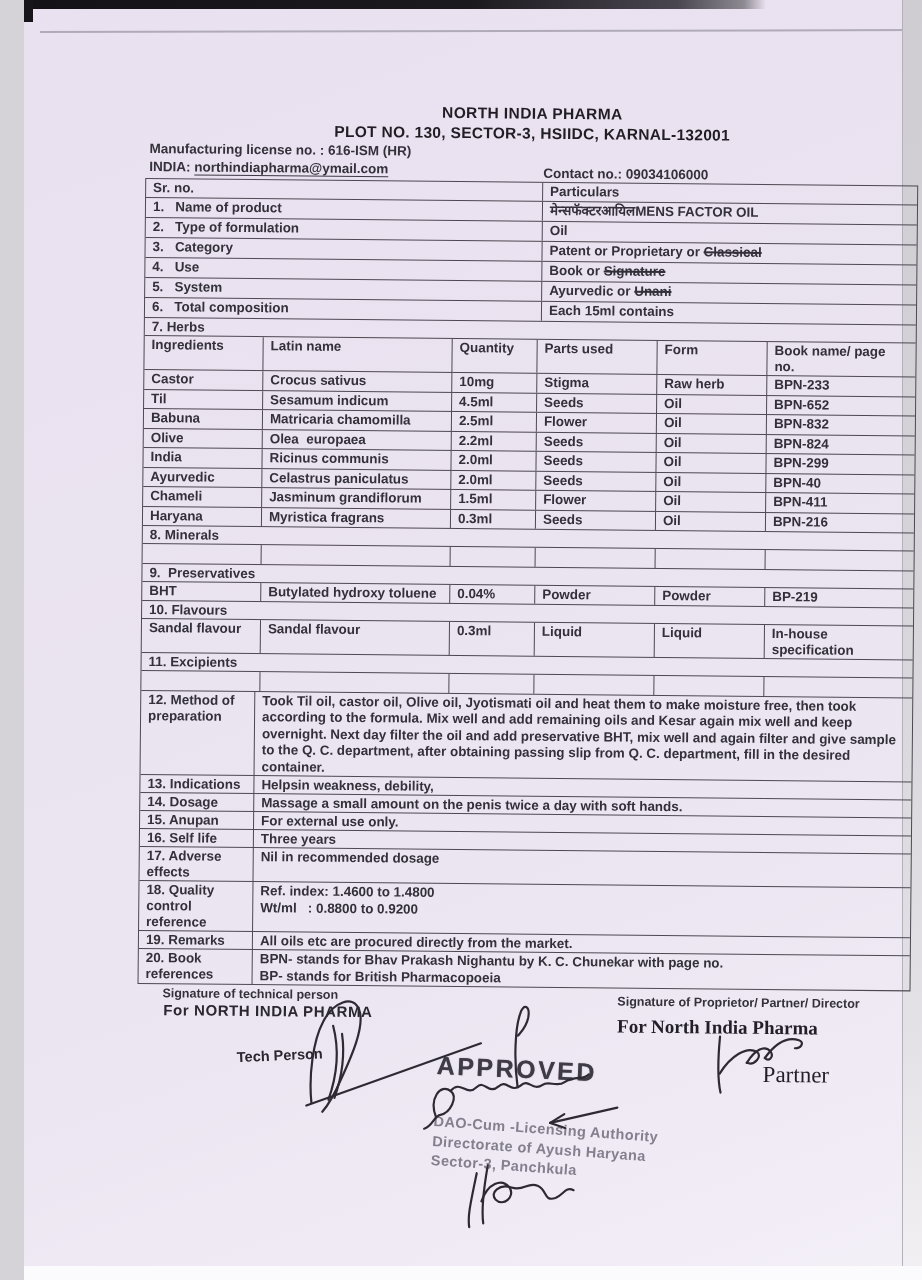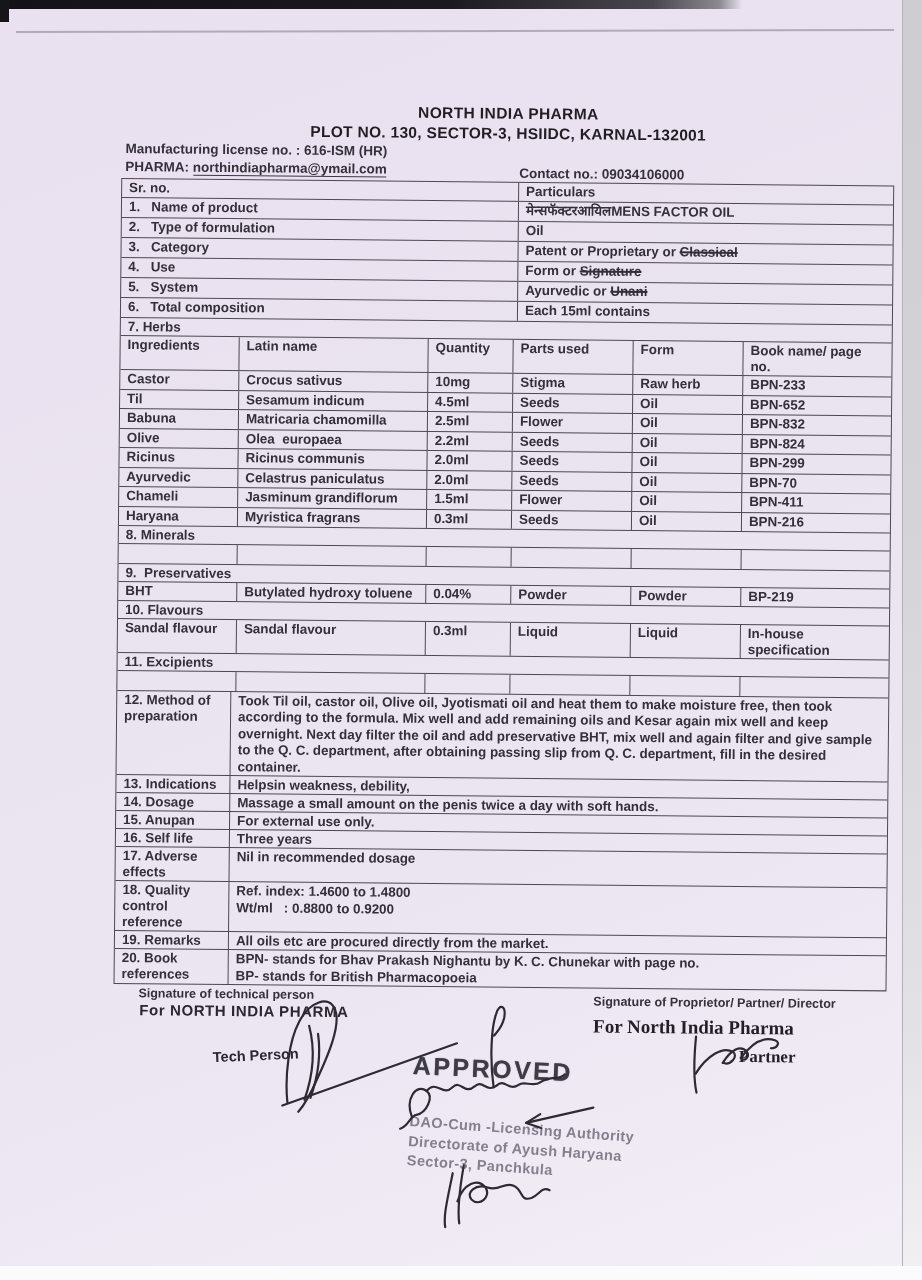--- a/index.html
+++ b/index.html
@@ -4,20 +4,21 @@
 <style>
   html,body{margin:0;padding:0;}
   body{
     width:922px;height:1280px;position:relative;overflow:hidden;
     font-family:"Liberation Sans",sans-serif;
     background:#d6d3d8;
   }
   .scan{
     position:absolute;inset:0;
     background:linear-gradient(160deg,#e9e1ef 0%,#eae3f0 45%,#ece6f2 70%,#f1ecf6 92%,#f4f0f7 100%);
+    margin-left:24px;
   }
   .edge-top{position:absolute;left:0;top:0;width:742px;height:9px;
     background:linear-gradient(90deg,#141216 0%,#1c191e 60%,#4a4650 88%,#8d8a92 97%,rgba(160,157,165,0) 100%);}
   .edge-top-nub{position:absolute;left:0;top:0;width:9px;height:22px;background:#17151a;}
   .page-topline{position:absolute;left:16px;top:30px;width:878px;height:2px;background:rgba(130,126,138,.55);transform:rotate(-.12deg);}
   .edge-right{position:absolute;right:0;top:0;width:19px;height:100%;
     background:linear-gradient(180deg,#cfccd2 0%,#d6d3d8 40%,#e4e1e6 80%,#f2f0f3 100%);
     border-left:1px solid #b5b1ba;}
   .edge-bottom{position:absolute;left:0;bottom:0;width:100%;height:14px;background:#fbfafc;}
 
@@ -43,21 +44,21 @@
   .tcell + .tcell{border-left:1.4px solid #4d4852;}
   .hdr .tcell{font-weight:700;}
   .struck{text-decoration:line-through;text-decoration-thickness:1.5px;}
   .mline{line-height:16.5px;}
 
   .sigzone{position:relative;height:290px;font-weight:600;}
   .sig-caption{position:absolute;font-size:12.5px;}
   .for-left{position:absolute;left:26px;top:17px;font-size:15px;font-weight:700;letter-spacing:.6px;color:#2a2730;}
   .for-right{position:absolute;left:480px;top:27px;font-family:"Liberation Serif",serif;font-size:19px;font-weight:700;color:#231f28;}
   .tech-person{position:absolute;left:100px;top:62px;font-size:14.5px;font-weight:700;transform:rotate(-3deg);color:#2a2730;}
-  .partner{position:absolute;left:626px;top:57px;font-family:"Liberation Serif",serif;font-size:17px;font-weight:700;color:#231f28;}
+  .partner{position:absolute;left:626px;top:72px;font-family:"Liberation Serif",serif;font-size:23px;font-weight:400;color:#231f28;}
   .approved{
     position:absolute;left:300px;top:67px;font-size:25px;font-weight:800;letter-spacing:2.5px;
     color:#3e3a46;transform:rotate(2deg);text-shadow:0 0 1px rgba(62,58,70,.7);
   }
   .stamp{
     position:absolute;left:296px;top:134px;width:290px;
     font-size:14.5px;line-height:19.5px;letter-spacing:.4px;
     color:rgba(108,104,118,.82);transform:rotate(3.5deg);font-weight:600;
   }
   .sig-svg{position:absolute;left:0;top:0;width:773px;height:290px;}
@@ -71,21 +72,21 @@
   <div class="edge-top-nub"></div>
   <div class="page-topline"></div>
   <div class="edge-right"></div>
   <div class="edge-bottom"></div>
 
   <div class="doc">
     <div class="title">NORTH INDIA PHARMA</div>
     <div class="address">PLOT NO. 130, SECTOR-3, HSIIDC, KARNAL-132001</div>
     <div class="license">Manufacturing license no. : 616-ISM (HR)</div>
     <div class="emailrow">
-      <span>PHARMA: </span><span class="email">northindiapharma@ymail.com</span>
+      <span>INDIA: </span><span class="email">northindiapharma@ymail.com</span>
       <span class="contact">Contact no.: 09034106000</span>
     </div>
 
     <div class="bigtable" id="bigtable">
         <div class="trow hdr" style="grid-template-columns: 396px 1fr; min-height: 18px;">
           <div class="tcell">Sr. no.</div>
           <div class="tcell">Particulars</div>
         </div>
         <div class="trow" style="grid-template-columns: 396px 1fr; min-height: 19px;">
           <div class="tcell">1.   Name of product</div>
@@ -94,21 +95,21 @@
         <div class="trow" style="grid-template-columns: 396px 1fr; min-height: 19px;">
           <div class="tcell">2.   Type of formulation</div>
           <div class="tcell">Oil</div>
         </div>
         <div class="trow" style="grid-template-columns: 396px 1fr; min-height: 19px;">
           <div class="tcell">3.   Category</div>
           <div class="tcell"><span>Patent or Proprietary or </span><span class="struck">Classical</span></div>
         </div>
         <div class="trow" style="grid-template-columns: 396px 1fr; min-height: 19px;">
           <div class="tcell">4.   Use</div>
-          <div class="tcell"><span>Form or </span><span class="struck">Signature</span></div>
+          <div class="tcell"><span>Book or </span><span class="struck">Signature</span></div>
         </div>
         <div class="trow" style="grid-template-columns: 396px 1fr; min-height: 19px;">
           <div class="tcell">5.   System</div>
           <div class="tcell"><span>Ayurvedic or </span><span class="struck">Unani</span></div>
         </div>
         <div class="trow" style="grid-template-columns: 396px 1fr; min-height: 19px;">
           <div class="tcell">6.   Total composition</div>
           <div class="tcell">Each 15ml contains</div>
         </div>
         <div class="trow" style="grid-template-columns: 1fr; min-height: 17px;">
@@ -148,34 +149,34 @@
         </div>
         <div class="trow" style="grid-template-columns: 118px 189px 85px 120px 110px 1fr; min-height: 18.5px;">
           <div class="tcell">Olive</div>
           <div class="tcell">Olea  europaea</div>
           <div class="tcell">2.2ml</div>
           <div class="tcell">Seeds</div>
           <div class="tcell">Oil</div>
           <div class="tcell">BPN-824</div>
         </div>
         <div class="trow" style="grid-template-columns: 118px 189px 85px 120px 110px 1fr; min-height: 18.5px;">
-          <div class="tcell">Ricinus</div>
+          <div class="tcell">India</div>
           <div class="tcell">Ricinus communis</div>
           <div class="tcell">2.0ml</div>
           <div class="tcell">Seeds</div>
           <div class="tcell">Oil</div>
           <div class="tcell">BPN-299</div>
         </div>
         <div class="trow" style="grid-template-columns: 118px 189px 85px 120px 110px 1fr; min-height: 18.5px;">
           <div class="tcell">Ayurvedic</div>
           <div class="tcell">Celastrus paniculatus</div>
           <div class="tcell">2.0ml</div>
           <div class="tcell">Seeds</div>
           <div class="tcell">Oil</div>
-          <div class="tcell">BPN-70</div>
+          <div class="tcell">BPN-40</div>
         </div>
         <div class="trow" style="grid-template-columns: 118px 189px 85px 120px 110px 1fr; min-height: 18.5px;">
           <div class="tcell">Chameli</div>
           <div class="tcell">Jasminum grandiflorum</div>
           <div class="tcell">1.5ml</div>
           <div class="tcell">Flower</div>
           <div class="tcell">Oil</div>
           <div class="tcell">BPN-411</div>
         </div>
         <div class="trow" style="grid-template-columns: 118px 189px 85px 120px 110px 1fr; min-height: 18.5px;">

